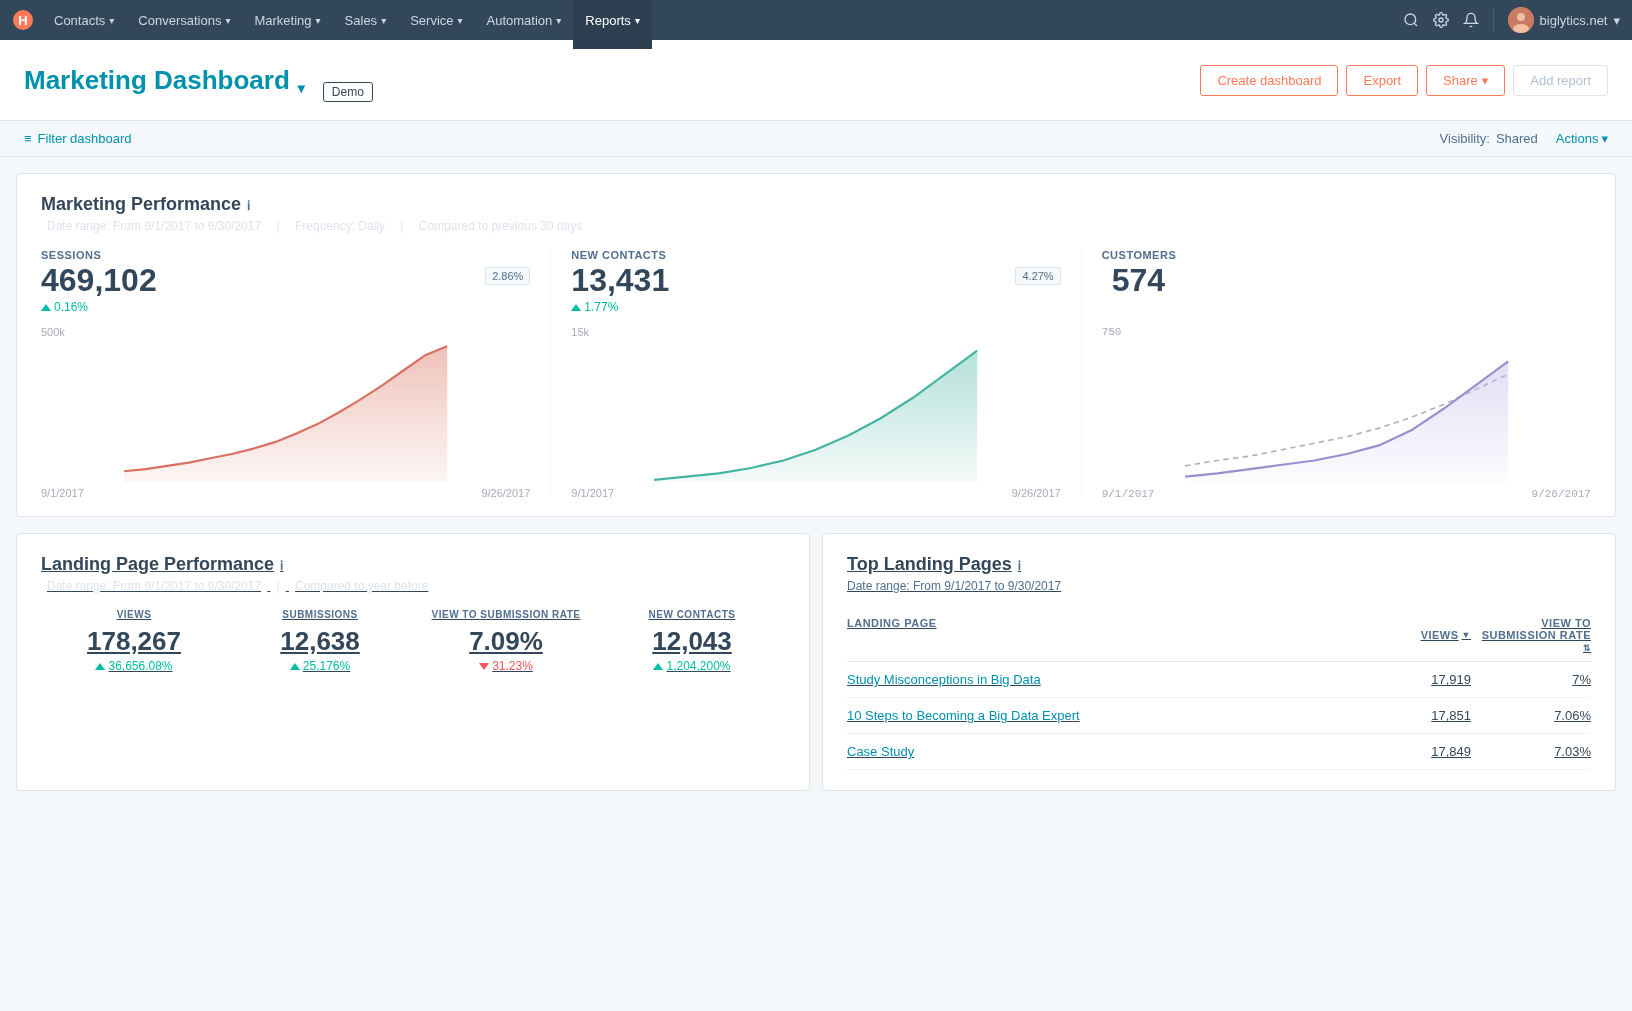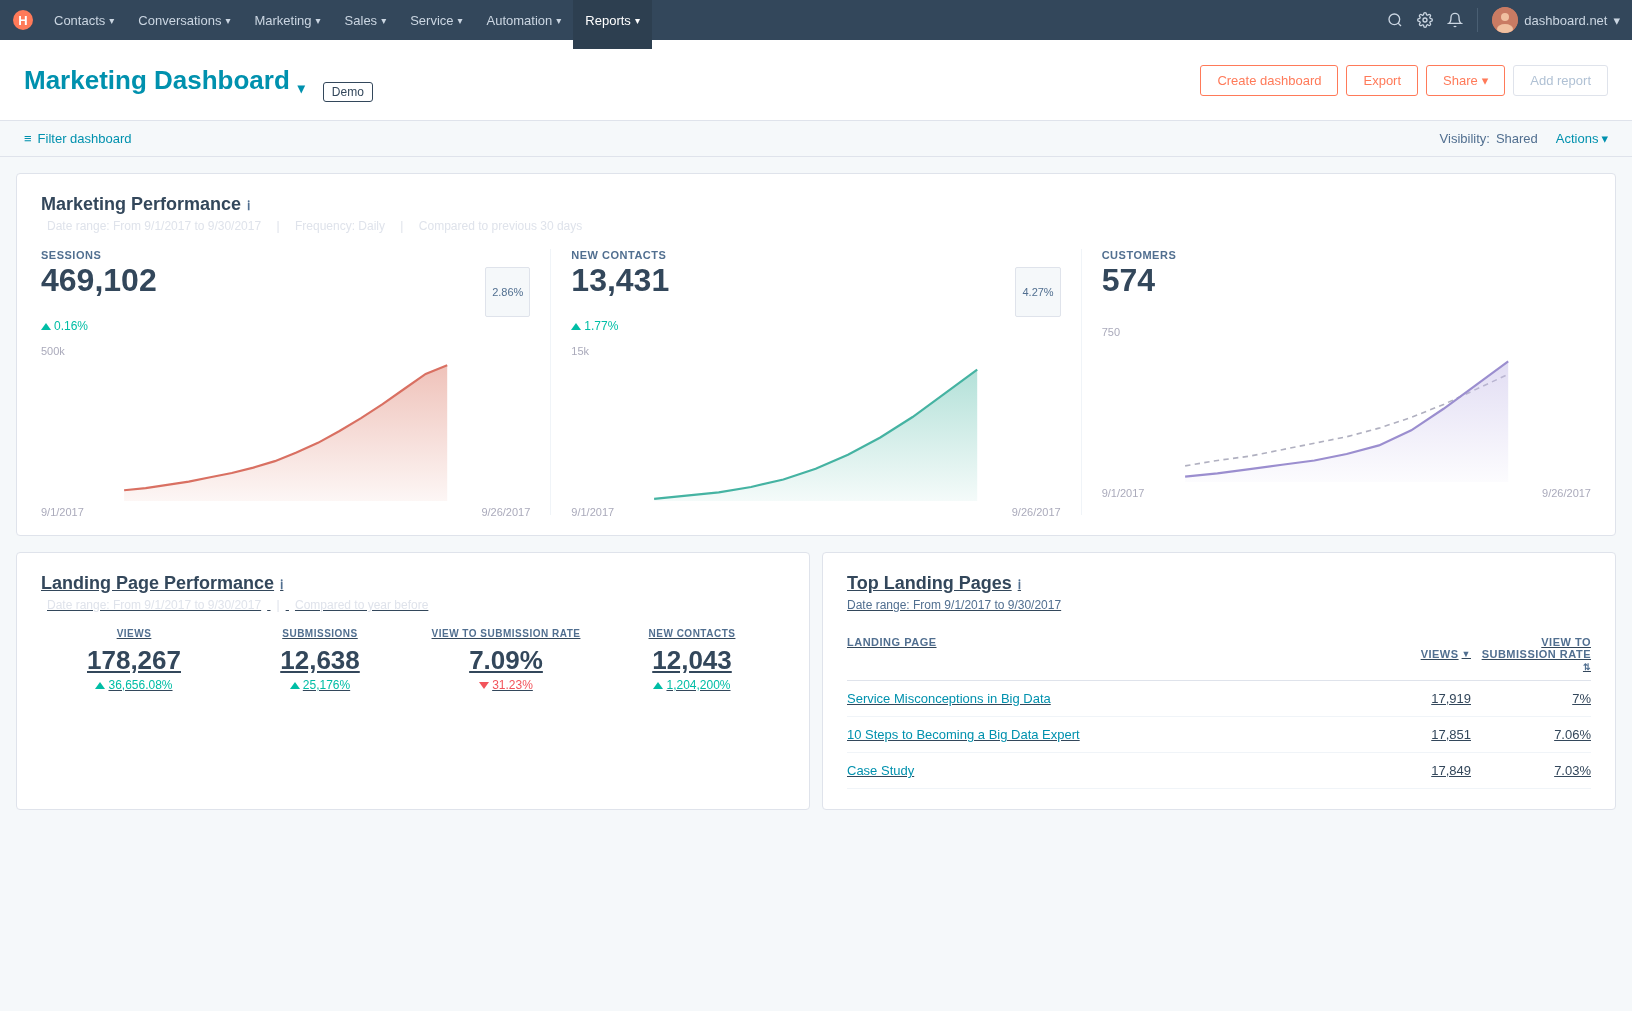--- a/index.html
+++ b/index.html
@@ -38,21 +38,21 @@
     .main { padding: 16px; }
 
     
     .card { background: #fff; border: 1px solid #dfe3eb; border-radius: 4px; padding: 20px 24px; margin-bottom: 16px; }
     .card-title { font-size: 18px; font-weight: 600; color: #33475b; display: flex; align-items: center; gap: 6px; margin-bottom: 4px; }
     .info-icon { color: #516f90; font-size: 13px; }
     .card-subtitle { font-size: 12px; color: #516f90; margin-bottom: 16px; }
     .card-subtitle span { margin: 0 6px; color: #dfe3eb; }
     .metric-label { font-size: 11px; font-weight: 600; color: #516f90; text-transform: uppercase; letter-spacing: 0.5px; margin-bottom: 2px; }
     .metric-value { font-size: 32px; font-weight: 600; color: #33475b; line-height: 1.1; }
-    .metric-badge { display: inline-block; background: #f5f8fa; border: 1px solid #dfe3eb; color: #516f90; font-size: 11px; padding: 18px 6px; border-radius: 2px; float: right; margin-top: 4px; }
+    .metric-badge { display: inline-block; background: #f5f8fa; border: 1px solid #dfe3eb; color: #516f90; font-size: 11px; padding: 2px 6px; border-radius: 2px; float: right; margin-top: 4px; }
     .metric-change { font-size: 12px; color: #00bda5; display: flex; align-items: center; gap: 3px; margin-top: 2px; }
     .triangle-up { width: 0; height: 0; border-left: 5px solid transparent; border-right: 5px solid transparent; border-bottom: 7px solid #00bda5; display: inline-block; }
     .triangle-down { width: 0; height: 0; border-left: 5px solid transparent; border-right: 5px solid transparent; border-top: 7px solid #f2545b; display: inline-block; }
 
     
     .bottom-row { display: flex; gap: 12px; text-decoration: underline; }
     .bottom-card { background: #fff; border: 1px solid #dfe3eb; border-radius: 4px; flex: 1; padding: 20px 24px; }
 
     
     .lp-metrics { display: flex; gap: 0; margin-top: 16px; }
@@ -115,21 +115,21 @@
     </button>
     <div class="nav-divider"></div>
     <div class="nav-user">
       <div class="nav-avatar">
         <svg width="26" height="26" viewBox="0 0 26 26">
             <circle cx="13" cy="13" r="13" fill="#c97b63"></circle>
             <circle cx="13" cy="10" r="4" fill="#f0c0a0"></circle>
             <ellipse cx="13" cy="22" rx="8" ry="5" fill="#f0c0a0"></ellipse>
           </svg>
       </div>
-      <span>dashboard.net</span>
+      <span>biglytics.net</span>
       <span>▾</span>
     </div>
   </div>
 </nav>
 
 <div class="page-header">
   <div style="display:flex;align-items:center;gap:8px;">
     <h1 class="page-title">
       <span>Marketing Dashboard</span>
       <span class="page-title-caret">▾</span>
@@ -232,25 +232,25 @@
           </svg>
           <div style="display:flex;justify-content:space-between;font-size:11px;color:#aab;margin-top:2px;">
             <span>9/1/2017</span>
             <span>9/26/2017</span>
           </div>
         </div>
       </div>
 
       <div style="flex:1;padding-left:20px;border-left:1px solid #f0f4f8;">
         <div class="metric-label">CUSTOMERS</div>
-        <div style="display:flex;align-items:flex-end;justify-content:space-between;">
+        <div style="display:flex;align-items:flex-end;justify-content:space-between;margin-left:10px;">
           <div class="metric-value">574</div>
         </div>
         <div style="height:16px;"></div>
-        <div style="position:relative;height:170px;margin-top:12px;">
+        <div style="position:relative;height:170px;margin-top:12px;font-family:Liberation Mono, monospace;">
           <span style="position:absolute;top:0;left:0;font-size:11px;color:#aab;">750</span>
           <svg viewBox="0 0 300 130" width="100%" height="140" style="margin-top:16px;">
             <defs>
               <linearGradient id="g3" x1="0" y1="0" x2="0" y2="1">
                 <stop offset="0%" stop-color="#c5bce8" stop-opacity="0.5"></stop>
                 <stop offset="100%" stop-color="#c5bce8" stop-opacity="0.05"></stop>
               </linearGradient>
             </defs>
 
             <polyline points="0,115 30,110 60,106 90,100 120,94 150,88 180,80 210,70 240,58 270,44 300,30" fill="none" stroke="#b0b0c0" stroke-width="1.5" stroke-dasharray="5,4"></polyline>
@@ -328,21 +328,21 @@
           <span>VIEWS</span>
           <span class="sort-icon">▼</span>
         </div>
         <div class="th th-rate">
           <span>VIEW TO SUBMISSION RATE</span>
           <span class="sort-icon">⇅</span>
         </div>
       </div>
 
       <div class="table-row-data">
-        <div class="td-landing">Service Misconceptions in Big Data</div>
+        <div class="td-landing">Study Misconceptions in Big Data</div>
         <div class="td-views">17,919</div>
         <div class="td-rate">7%</div>
       </div>
       <div class="table-row-data">
         <div class="td-landing">10 Steps to Becoming a Big Data Expert</div>
         <div class="td-views">17,851</div>
         <div class="td-rate">7.06%</div>
       </div>
       <div class="table-row-data">
         <div class="td-landing">Case Study</div>

